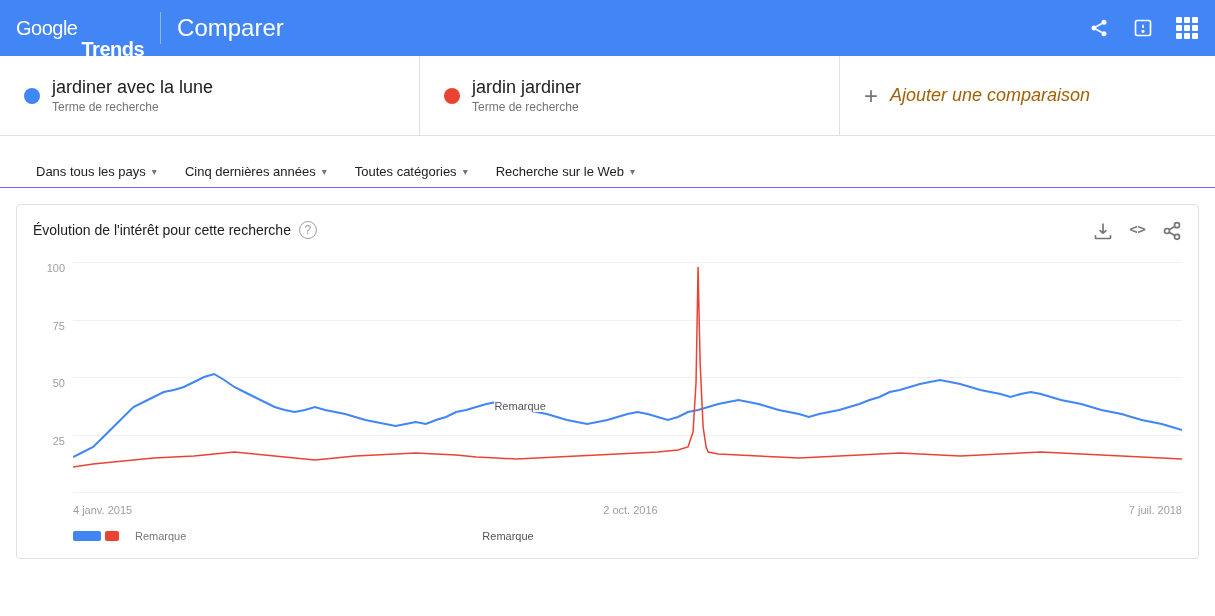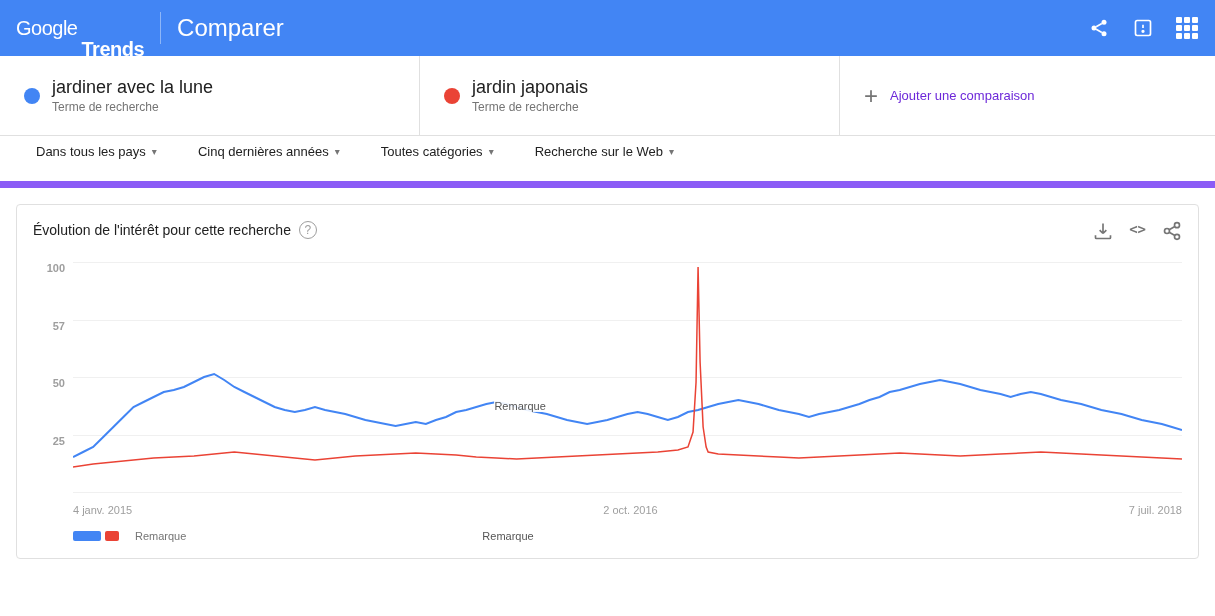--- a/index.html
+++ b/index.html
@@ -103,32 +103,33 @@
       gap: 12px;
       padding: 16px 24px;
       flex: 1;
       cursor: pointer;
     }
     .add-icon {
       font-size: 24px;
       color: #757575;
     }
     .add-text {
-      font-size: 13px;
-      color: #6d28d9;
+      font-size: 18px;
+      color: #a16207;
+      font-style: italic;
     }
 
     
     .filter-bar {
       display: flex;
-      align-items: flex-start;
+      align-items: flex-end;
       padding: 0 24px;
       height: 52px;
-      border-bottom: 7px solid #8b5cf6;
-      gap: 17px;
+      border-bottom: 1px solid #8b5cf6;
+      gap: 4px;
     }
     .filter-btn {
       display: flex;
       align-items: center;
       gap: 6px;
       padding: 8px 12px;
       font-size: 13px;
       color: #212121;
       cursor: pointer;
       border-radius: 4px;
@@ -196,21 +197,20 @@
       position: absolute;
       left: 16px;
       top: 0;
       bottom: 30px;
       width: 40px;
       display: flex;
       flex-direction: column;
       justify-content: space-between;
       align-items: flex-end;
       padding-right: 8px;
-      font-weight: bold;
     }
     .y-label {
       font-size: 11px;
       color: #9e9e9e;
     }
 
     
     .chart-inner {
       position: absolute;
       left: 56px;
@@ -314,21 +314,21 @@
   <div class="search-term">
     <div class="search-term-dot" style="background:#4285f4"></div>
     <div class="search-term-text">
       <div class="search-term-name">jardiner avec la lune</div>
       <div class="search-term-sub">Terme de recherche</div>
     </div>
   </div>
   <div class="search-term">
     <div class="search-term-dot" style="background:#ea4335"></div>
     <div class="search-term-text">
-      <div class="search-term-name">jardin japonais</div>
+      <div class="search-term-name">jardin jardiner</div>
       <div class="search-term-sub">Terme de recherche</div>
     </div>
   </div>
   <div class="add-comparison">
     <span class="add-icon">+</span>
     <span class="add-text">Ajouter une comparaison</span>
   </div>
 </div>
 
 <div class="filter-bar">
@@ -372,21 +372,21 @@
             <line x1="15.41" y1="6.51" x2="8.59" y2="10.49" stroke="#757575" stroke-width="2"></line>
           </svg>
       </span>
     </div>
   </div>
 
   <div class="chart-container">
 
     <div class="y-labels">
       <span class="y-label">100</span>
-      <span class="y-label">57</span>
+      <span class="y-label">75</span>
       <span class="y-label">50</span>
       <span class="y-label">25</span>
       <span class="y-label"></span>
     </div>
 
     <div class="chart-inner">
 
       <div class="grid-line" style="top: 0%"></div>
       <div class="grid-line" style="top: 25%"></div>
       <div class="grid-line" style="top: 50%"></div>

